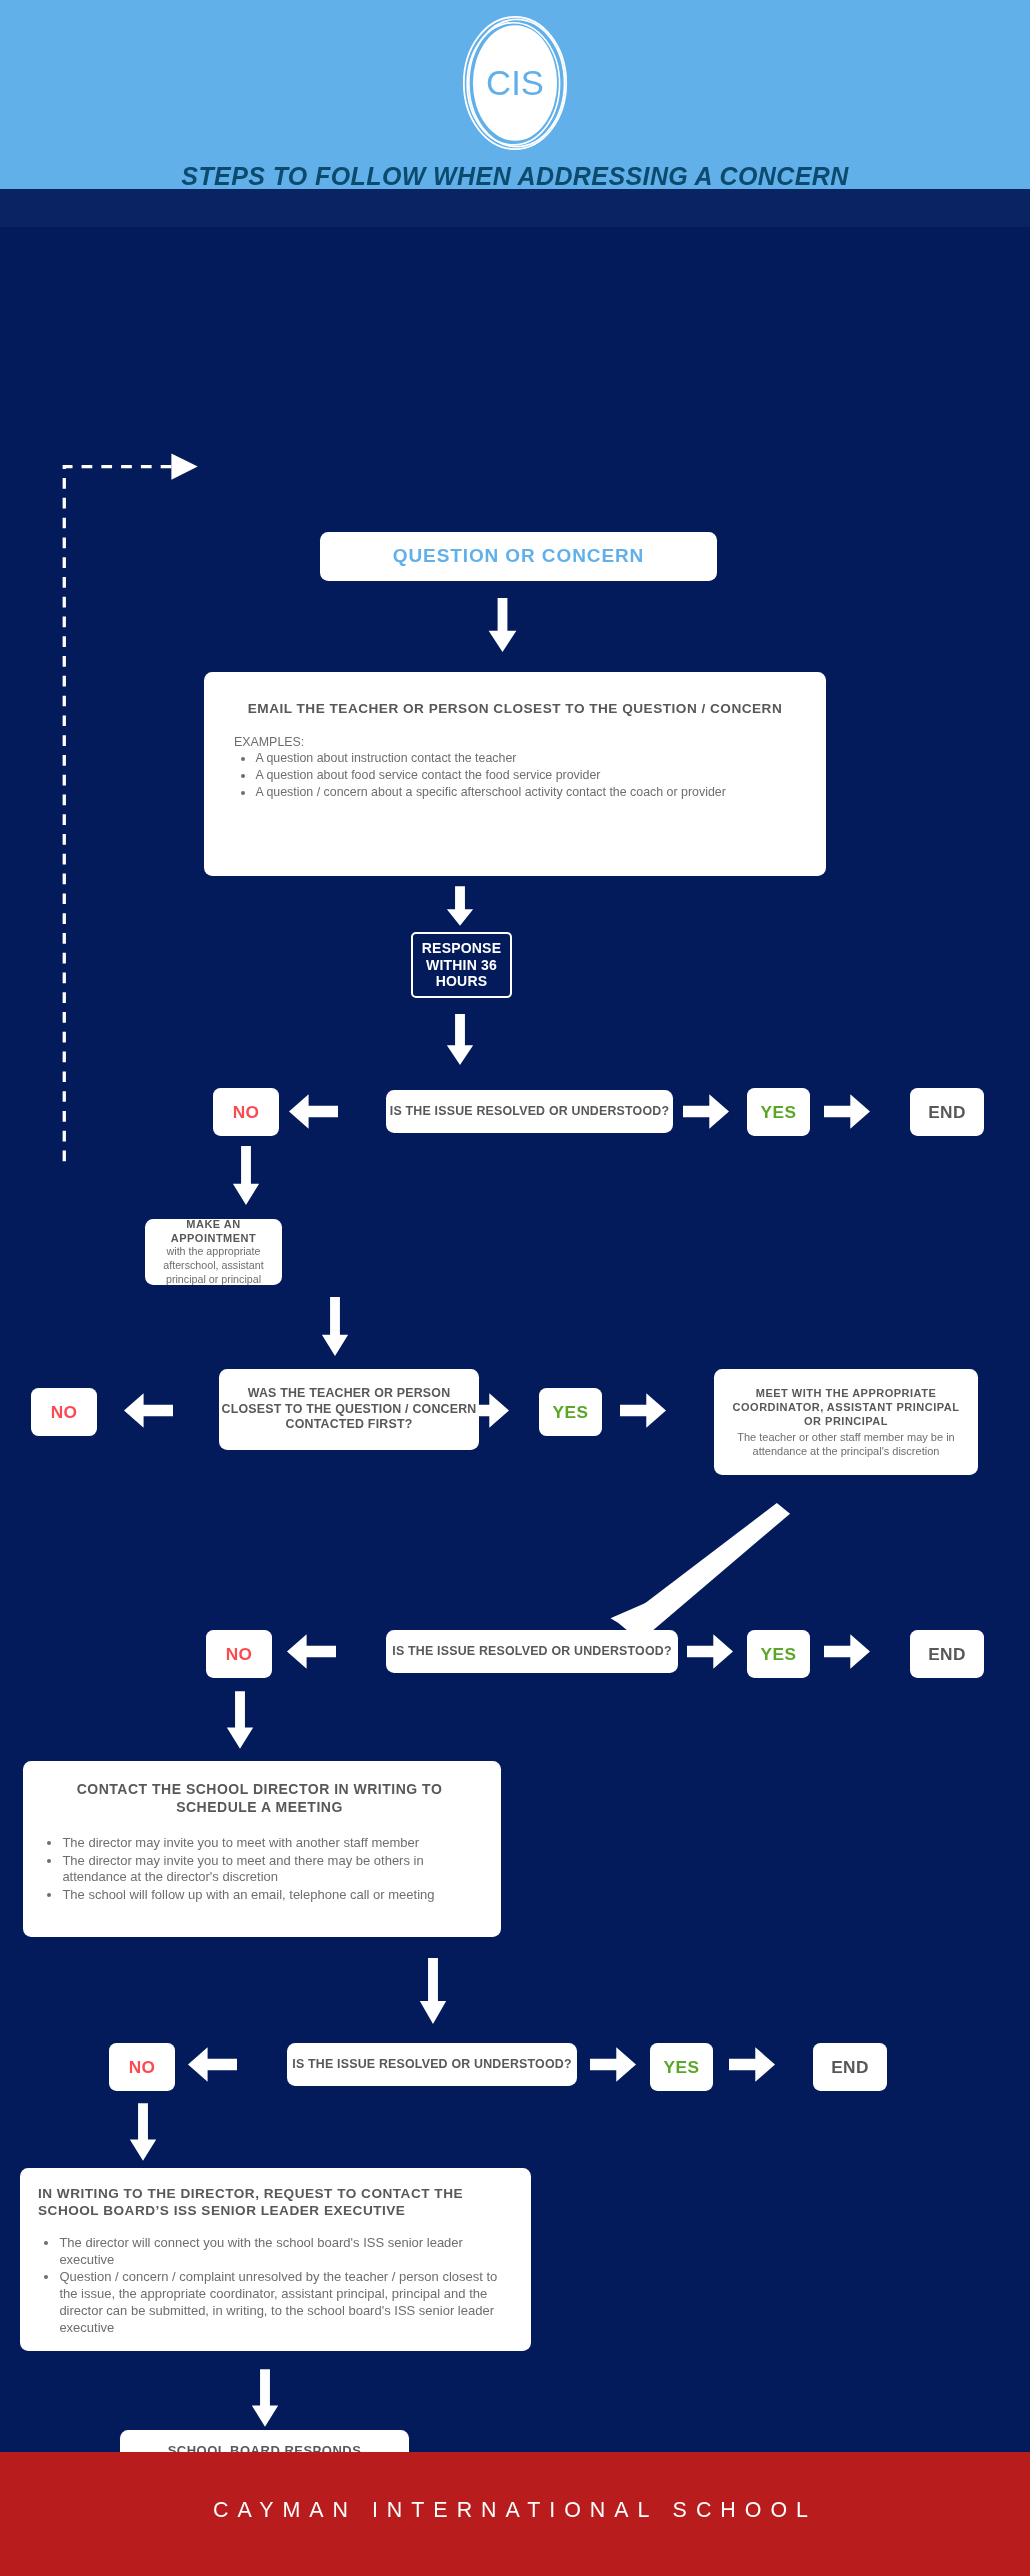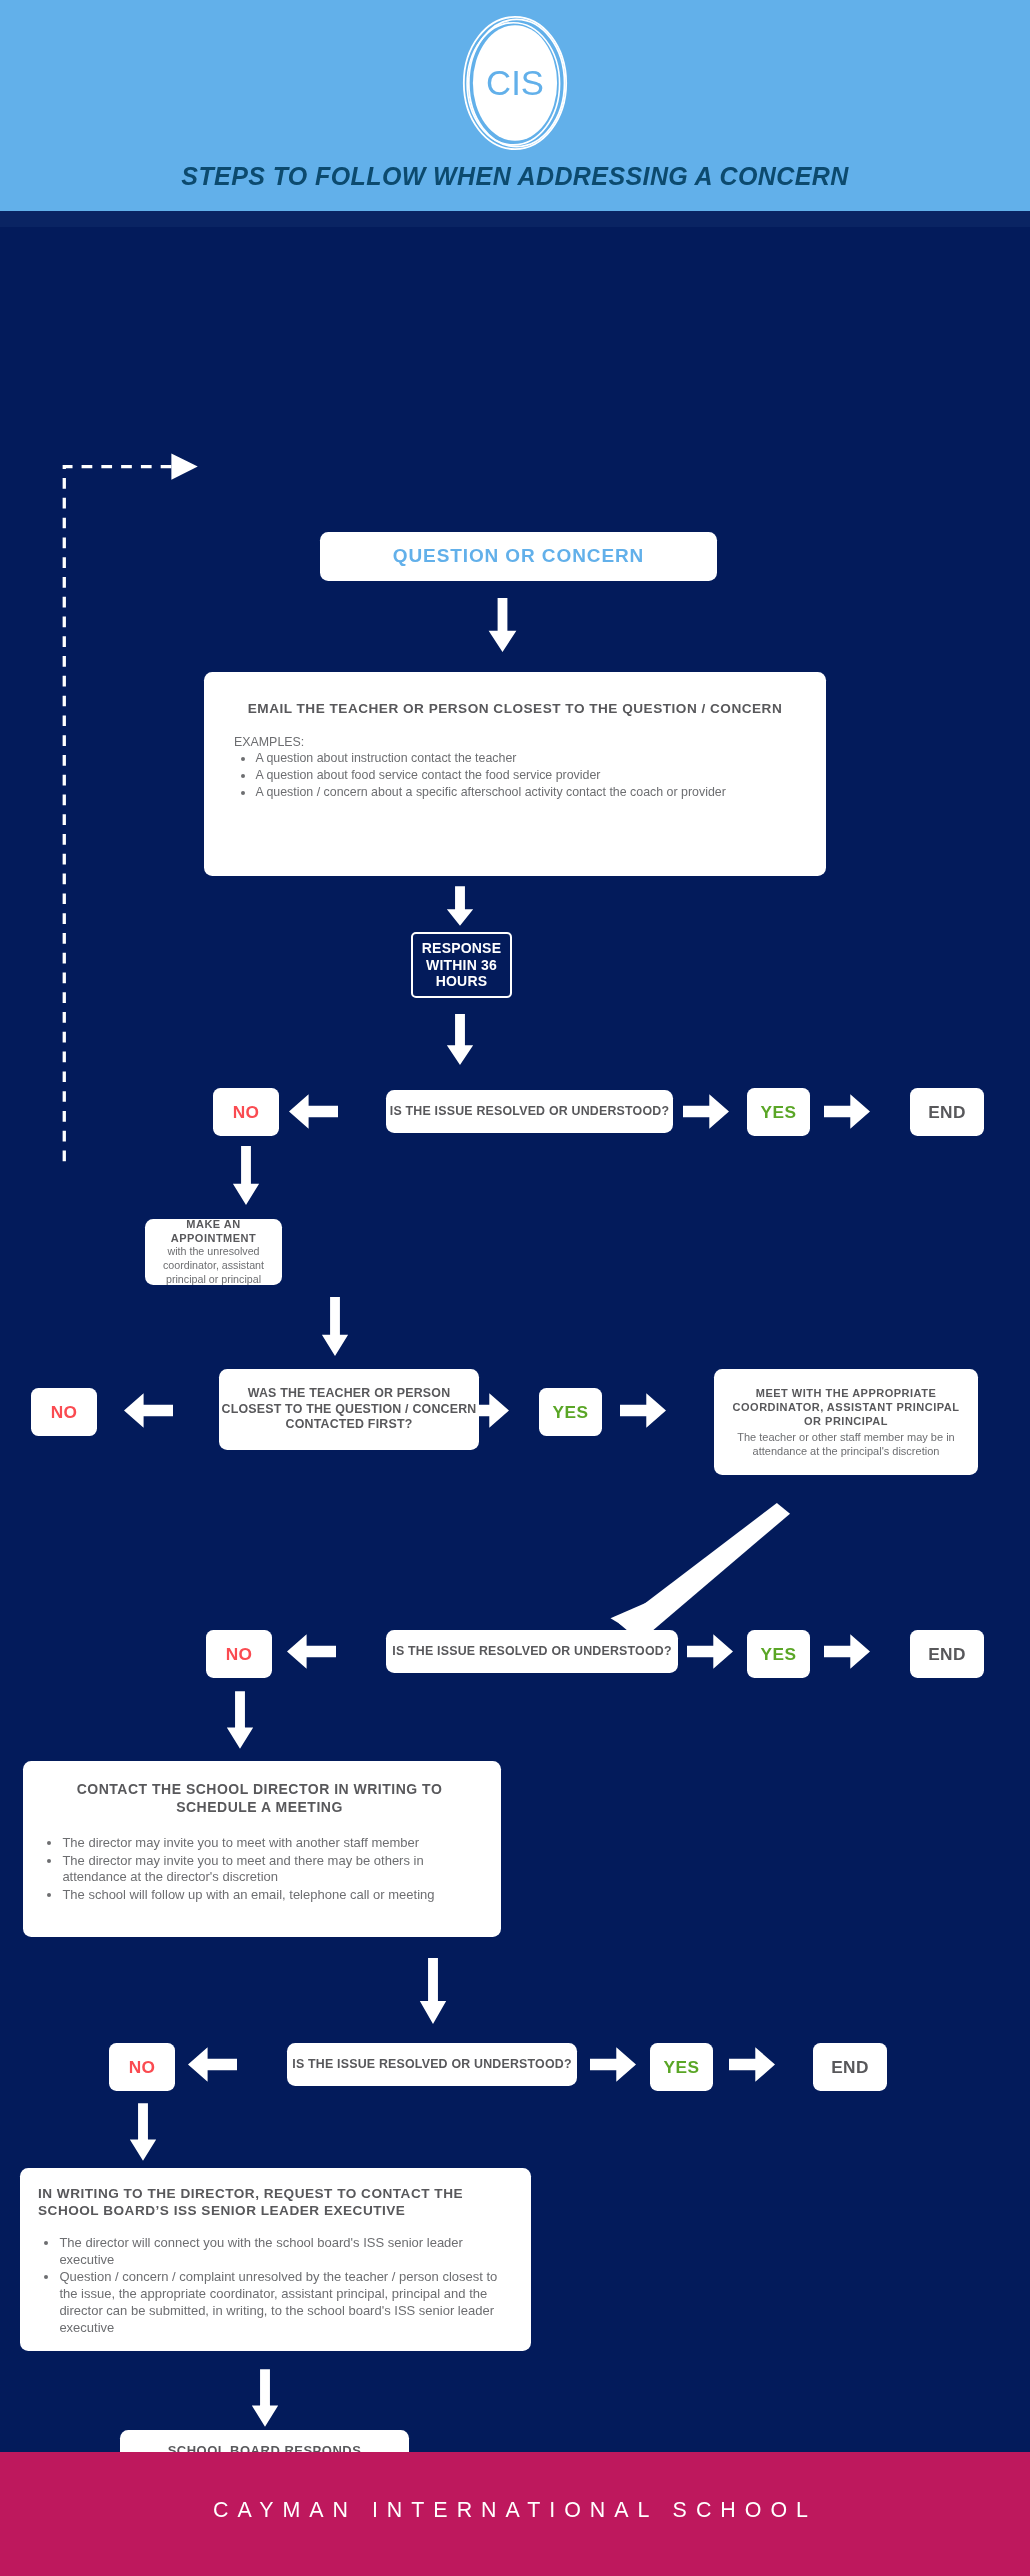--- a/index.html
+++ b/index.html
@@ -9,21 +9,21 @@
     width: 1030px;
     height: 2576px;
     position: relative;
     overflow: hidden;
   }
 
   
   .header {
     position: absolute;
     left: 0; top: 0;
-    width: 1030px; height: 211px;
+    width: 1030px; height: 189px;
     background: #62b0ea;
   }
   .logo {
     position: absolute;
     left: 50%; top: 11.5px;
     transform: translateX(-50%);
     width: 109px; height: 142px;
   }
   .logo svg { display: block; }
   .header-title {
@@ -45,21 +45,21 @@
     left: 0; top: 227px;
     width: 1030px; height: 2226px;
     background: #031b5b;
   }
 
   
   .footer {
     position: absolute;
     left: 0; top: 2452px;
     width: 1030px; height: 124px;
-    background: #be185d;
+    background: #b91c1c;
   }
   .footer-text {
     position: absolute;
     left: 0; top: 46px;
     width: 1030px;
     text-align: center;
     color: #ffffff;
     font-size: 21.4px;
     letter-spacing: 9px;
     font-weight: 300;
@@ -425,21 +425,21 @@
 
   <div class="node node-q q1">
     <div class="ttl">IS THE ISSUE RESOLVED OR UNDERSTOOD?</div>
   </div>
   <div class="pill no no1">NO</div>
   <div class="pill yes yes1">YES</div>
   <div class="pill end end1">END</div>
 
   <div class="node node-appt">
     <div class="ttl">MAKE AN APPOINTMENT</div>
-    <div class="sub">with the unresolved coordinator, assistant principal or principal</div>
+    <div class="sub">with the appropriate afterschool, assistant principal or principal</div>
   </div>
 
   <div class="node node-q q2">
     <div class="ttl">WAS THE TEACHER OR PERSON CLOSEST TO THE QUESTION / CONCERN CONTACTED FIRST?</div>
   </div>
   <div class="pill no no2">NO</div>
   <div class="pill yes yes2">YES</div>
 
   <div class="node node-meet">
     <div class="ttl">MEET WITH THE APPROPRIATE COORDINATOR, ASSISTANT PRINCIPAL OR PRINCIPAL</div>

